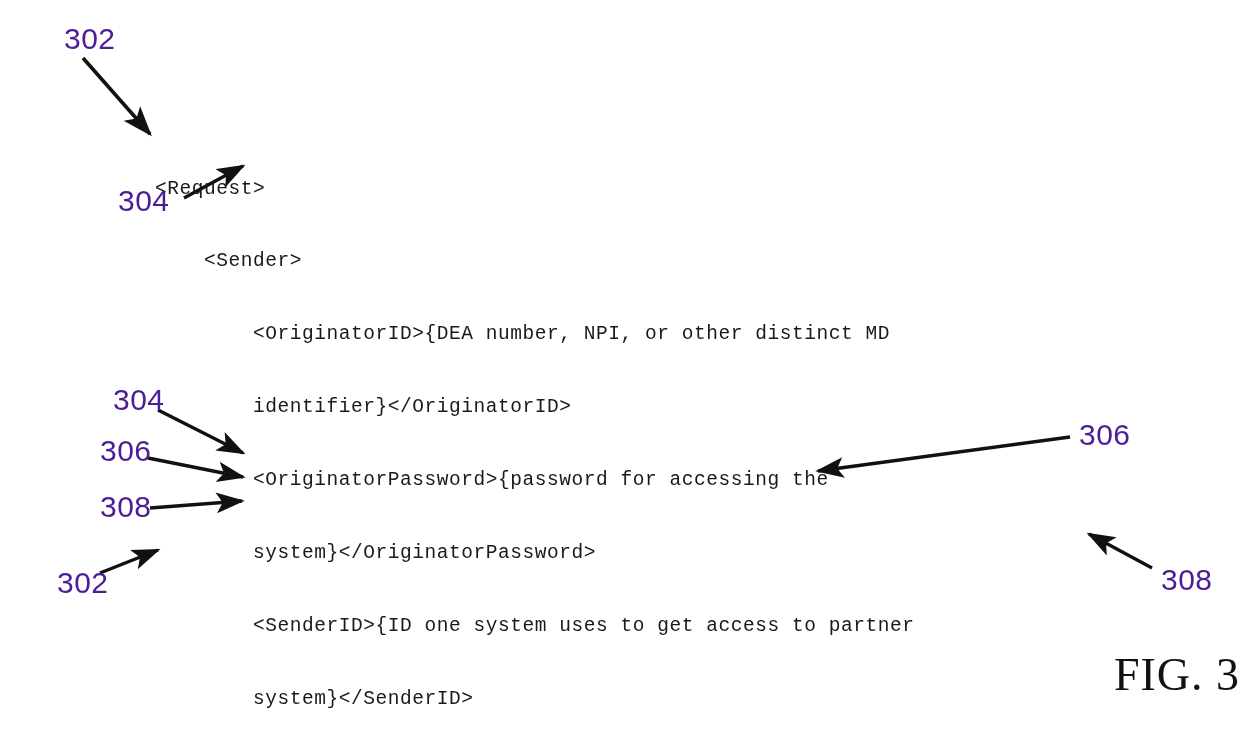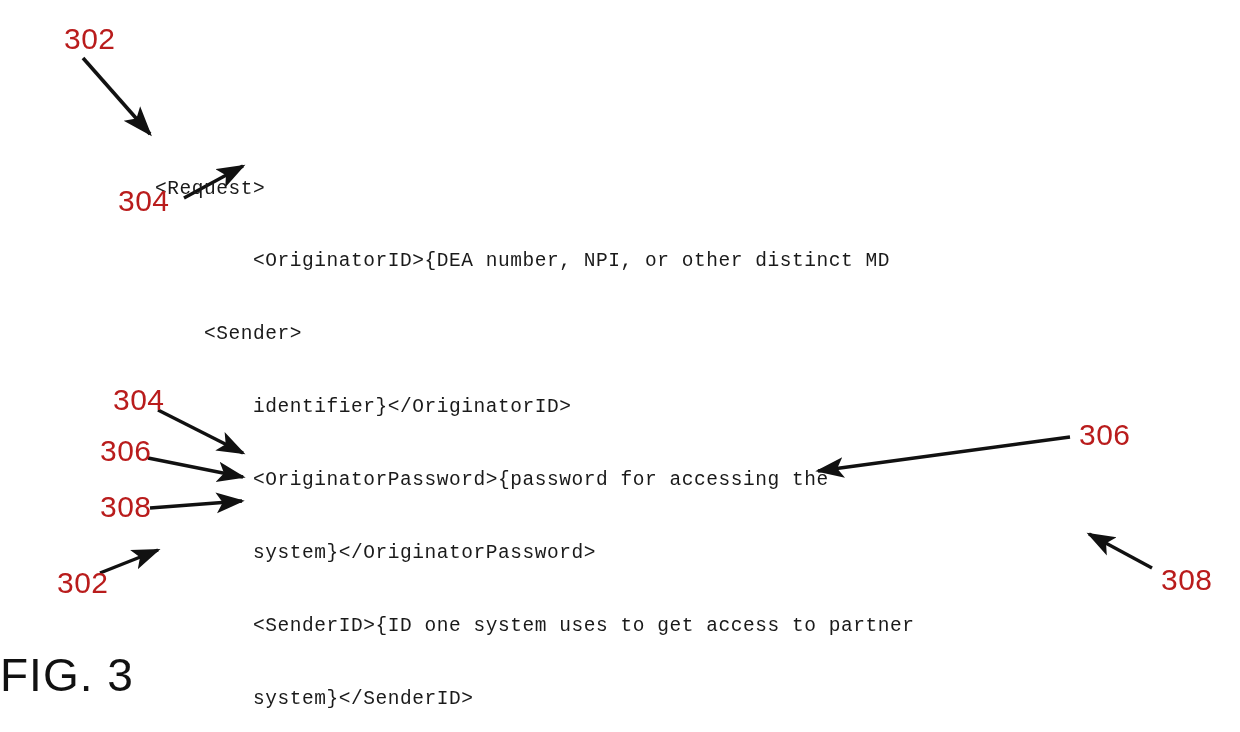--- a/index.html
+++ b/index.html
@@ -35,34 +35,34 @@
     height: 24.3px;
     font-family: Liberation Mono, monospace;
   }
 
   
   .ref-num {
     position: absolute;
     font-family: "Liberation Sans", sans-serif;
     font-size: 30px;
     font-weight: 400;
-    color: #b91c1c;
+    color: #4c1d95;
     letter-spacing: 0.5px;
     z-index: 4;
     user-select: none;
   }
 
   
   #fig-caption {
     position: absolute;
     left: 0;
     top: 648px;
     width: 1240px;
-    text-align: left;
-    font-family: Liberation Sans, sans-serif;
+    text-align: right;
+    font-family: Liberation Serif, serif;
     font-size: 46px;
     font-weight: 400;
     letter-spacing: 1px;
     color: #111111;
     z-index: 4;
   }
 
   
   #arrows-layer {
     position: absolute;
@@ -98,22 +98,22 @@
 
     <line x1="1070" y1="437" x2="818" y2="471" stroke="#111111" stroke-width="3.4" marker-end="url(#arrowhead)"></line>
 
     <line x1="1152" y1="568" x2="1089" y2="534" stroke="#111111" stroke-width="3.4" marker-end="url(#arrowhead)"></line>
 
     <line x1="100" y1="573" x2="158" y2="550" stroke="#111111" stroke-width="3.4" marker-end="url(#arrowhead)"></line>
   </svg>
 
   <div id="code-block">
     <div class="code-line">&lt;Request&gt;</div>
+    <div class="code-line">    &lt;Sender&gt;</div>
     <div class="code-line">        &lt;OriginatorID&gt;{DEA number, NPI, or other distinct MD</div>
-    <div class="code-line">    &lt;Sender&gt;</div>
     <div class="code-line">        identifier}&lt;/OriginatorID&gt;</div>
     <div class="code-line">        &lt;OriginatorPassword&gt;{password for accessing the</div>
     <div class="code-line">        system}&lt;/OriginatorPassword&gt;</div>
     <div class="code-line">        &lt;SenderID&gt;{ID one system uses to get access to partner</div>
     <div class="code-line">        system}&lt;/SenderID&gt;</div>
     
     
     
     
     

